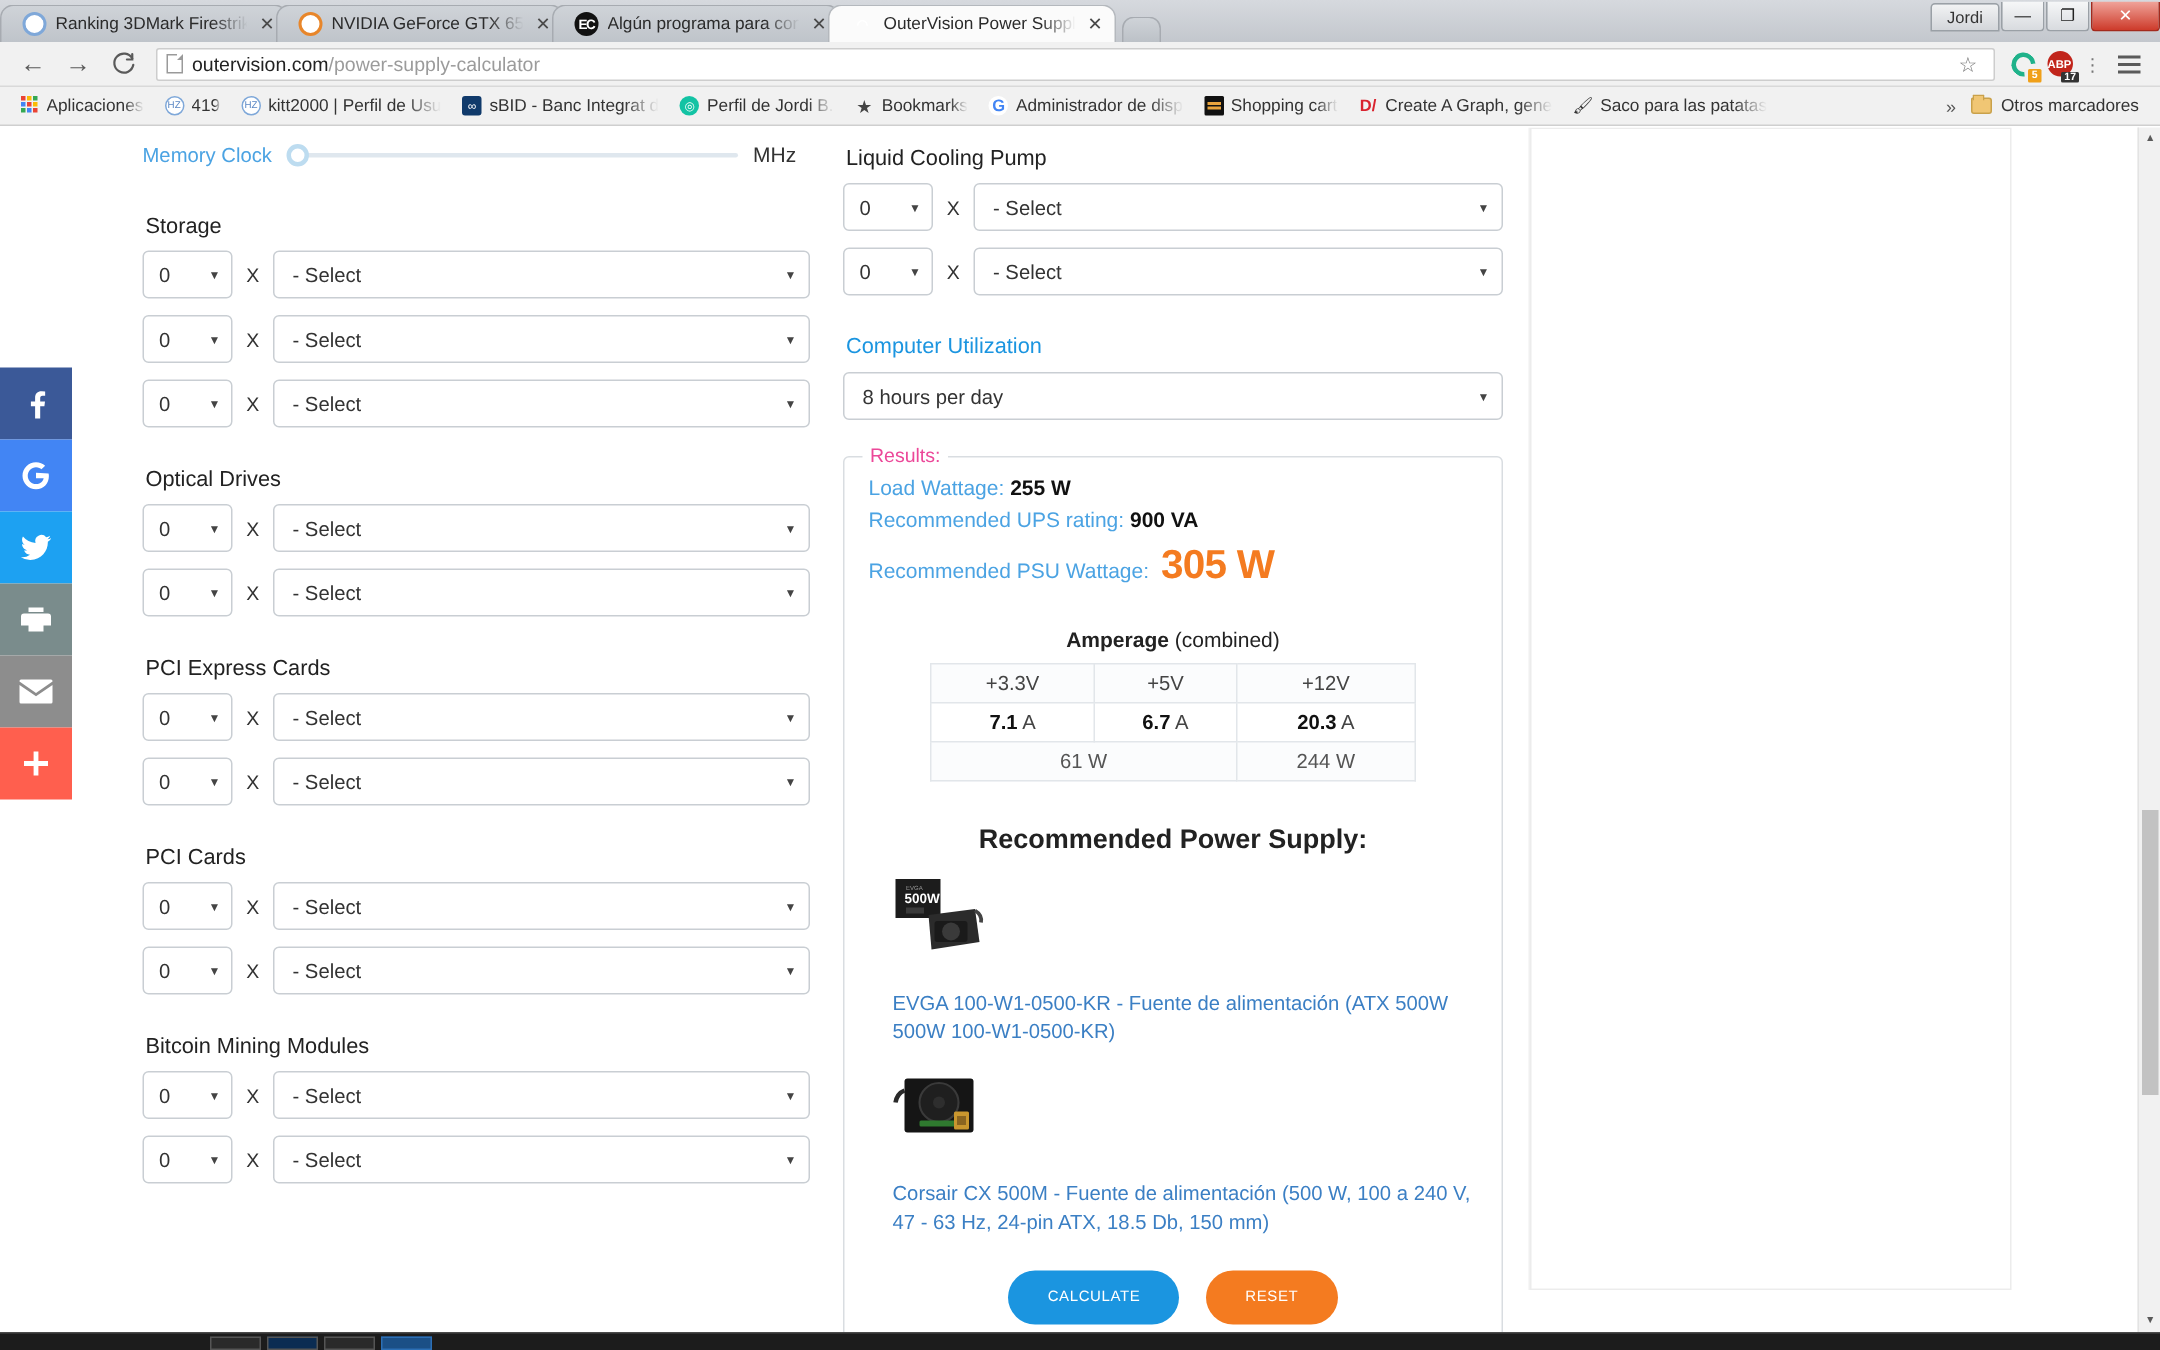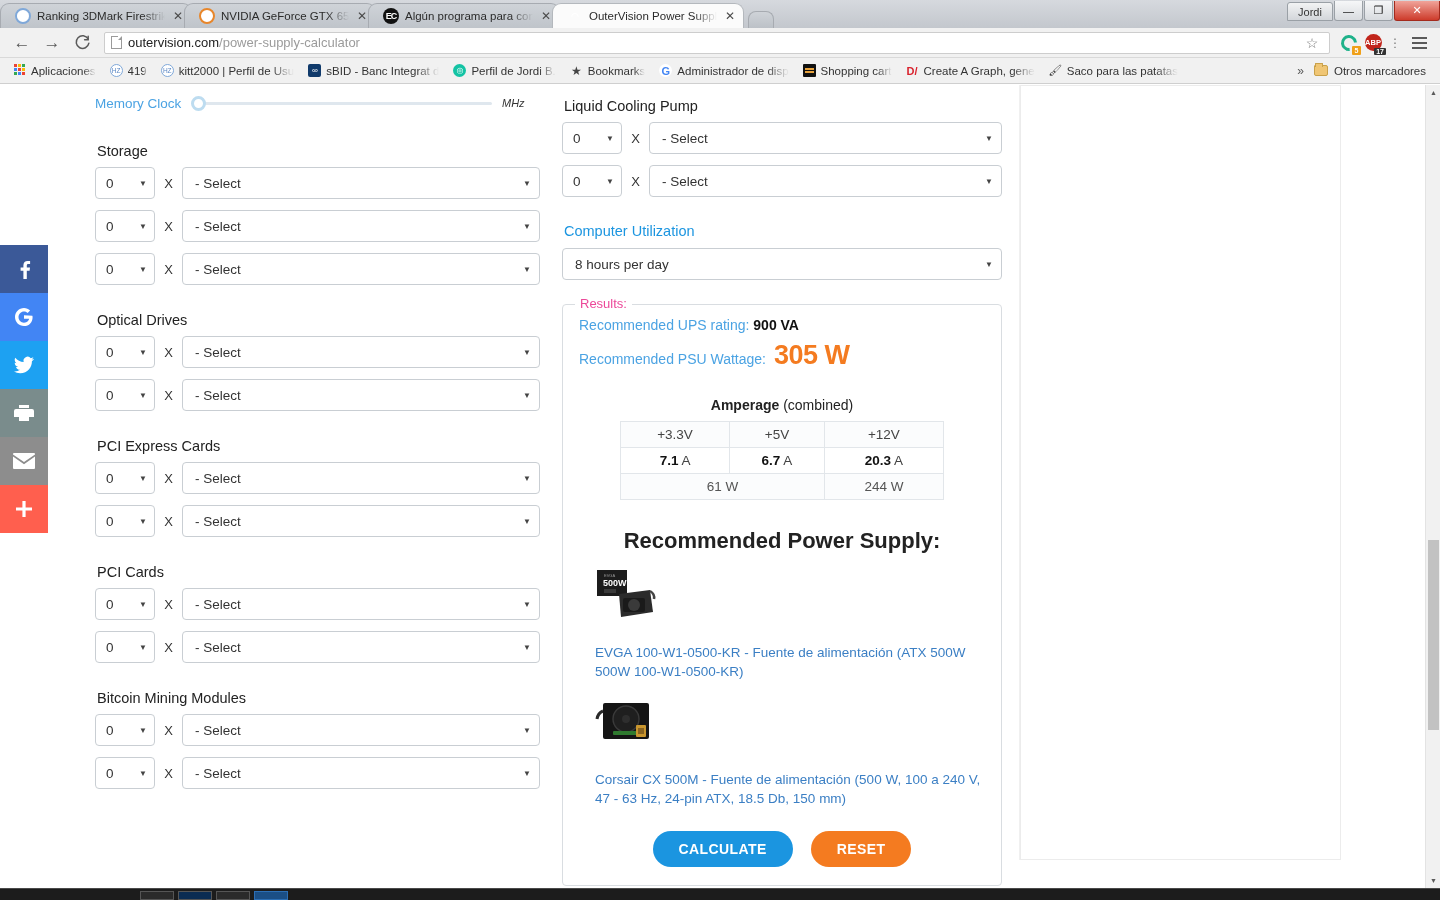--- a/index.html
+++ b/index.html
@@ -140,21 +140,21 @@
 
   
   .colL { position: absolute; left: 84px; top: 0; width: 445px; margin-left: 11px; }
   .colR { position: absolute; left: 562px; top: 0; width: 440px; }
 
   .memclock { display:flex; align-items:center; gap:10px; height: 26px; margin-top: 5px; }
   .memclock .lbl { color:#4ba3e3; font-size: 13.5px; }
   .slider { position: relative; flex: 1 1 auto; height: 16px; display:flex; align-items:center; }
   .slider .track { position:absolute; left: 10px; right: 0; height: 3px; background:#dfe7ee; border-radius:2px; }
   .slider .knob { position:absolute; left:0; width:15px; height:15px; border-radius:50%; background:#fff; border:3px solid #bddcf0; }
-  .memclock .unit { color:#333; font-size:11px; width: 38px; font-style: italic; }
+  .memclock .unit { color:#333; font-size:14px; width: 38px; }
 
   .grouplabel { font-size: 14.5px; color: #222; font-weight: normal; margin: 0 0 8px 2px; }
   .colL .grouplabel { margin-top: 27px; }
   .colR .grouplabel-plain { font-size: 14.5px; color: #222; margin: 0 0 8px 2px; }
   .sectitle-blue { font-size: 14.5px; color: #1b95e0; margin: 0 0 9px 2px; font-weight: normal; }
 
   .row { display: flex; align-items: center; gap: 9px; margin-bottom: 11px; }
   .qty {
     width: 60px; height: 32px; background:#fff; border: 1px solid #c9ced3; border-radius: 4px;
     display: flex; align-items: center; justify-content: space-between; padding: 0 7px 0 10px;
@@ -187,28 +187,28 @@
 
   .amp-title { text-align:center; font-size: 14px; color:#222; margin: 26px 0 8px; }
   .amp-title b { font-weight: bold; }
   .amptable { width: 324px; margin: 0 auto; border-collapse: collapse; font-size: 13.5px; }
   .amptable td { border: 1px solid #e2e6ea; text-align:center; padding: 5px 0; color:#444; }
   .amptable .r1 td { background:#fbfcfd; }
   .amptable .r2 td { background:#fff; }
   .amptable .r2 b { color:#111; }
   .amptable .r3 td { background:#fbfcfd; color:#555; }
 
-  .recommend-title { text-align:center; font-size: 22px; font-weight:bold; color:#222; margin: 28px 0 14px; }
+  .recommend-title { text-align:center; font-size: 18px; font-weight:bold; color:#222; margin: 28px 0 14px; }
   .product { display:flex; gap: 14px; align-items: flex-start; margin-bottom: 14px; padding-left: 16px; flex-direction: column; }
   .thumb { width: 62px; flex: 0 0 62px; height: 56px; position: relative; }
   .plink { font-size: 13.5px; line-height: 1.38; color: #3b7fc4; }
 
   .btnrow { display:flex; justify-content:center; gap: 18px; margin-top: 22px; }
   .btn { height: 36px; padding: 0 26px; border-radius: 18px; border:none; color:#fff;
-         font-size: 14px; letter-spacing: .4px; display:flex; align-items:center; justify-content:center;font-weight:bold; }
+         font-size: 10px; letter-spacing: .4px; display:flex; align-items:center; justify-content:center; }
   .btn.calc { background:#1b95e0; }
   .btn.reset { background:#f47b20; }
 
   
   .adbox {
     position: absolute; left: 1020px; top: 0px; width: 321px; height: 775px;
     border: 1px solid #ececec; background: #fff;
   }
   .adsep { position: absolute; left: 1019px; top: 0; width: 1px; height: 775px; background:#f0f0f0; }
 
@@ -576,20 +576,24 @@
 
     <div class="sectitle-blue" style="margin-top:26px">Computer Utilization</div>
     <div class="sel wide">
       <span>8 hours per day</span>
       <span class="car">▼</span>
     </div>
 
     <div class="results">
       <div class="results-legend">Results:</div>
 
+      <div class="rline">
+        <span>Load Wattage:</span>
+        <b>255 W</b>
+      </div>
       <div class="rline">
         <span>Recommended UPS rating:</span>
         <b>900 VA</b>
       </div>
       <div class="rline psu">
         <span>Recommended PSU Wattage:</span>
         <span class="big">305 W</span>
       </div>
 
       <div class="amp-title">

